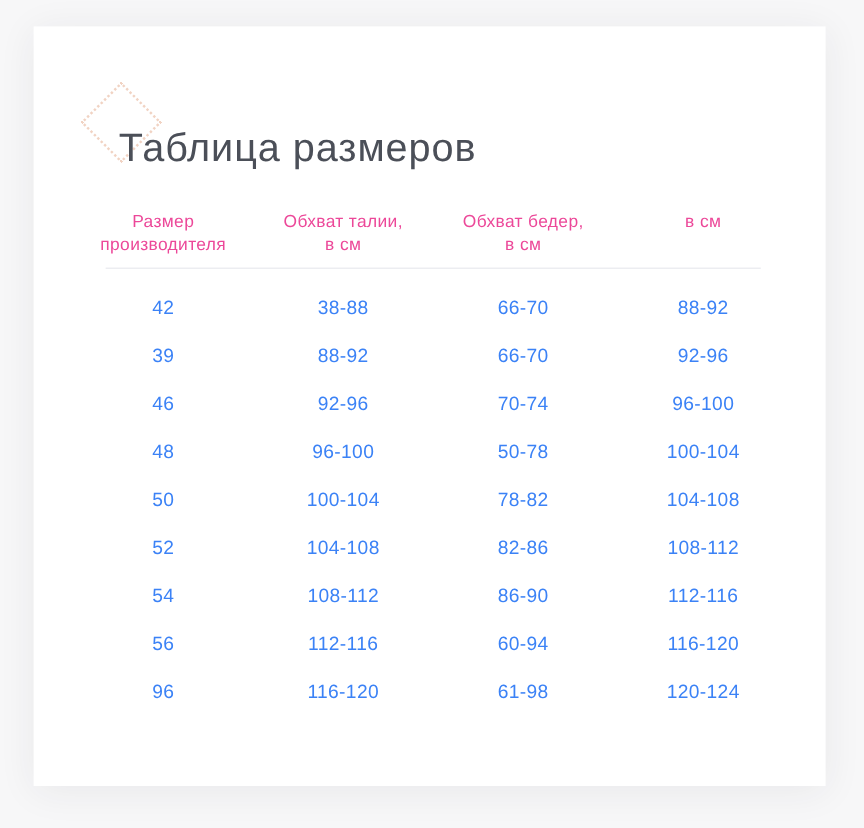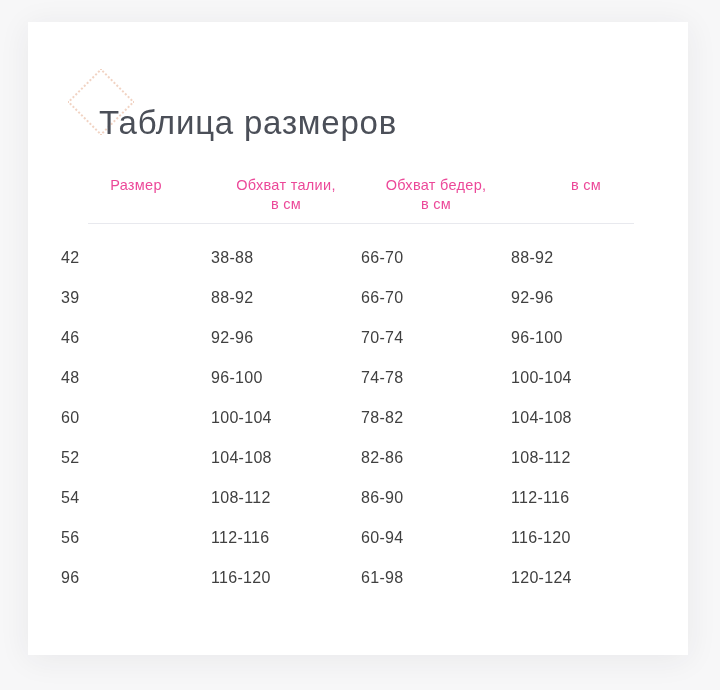--- a/index.html
+++ b/index.html
@@ -69,37 +69,38 @@
   }
   .tbody {
     display: grid;
     grid-template-columns: repeat(4, 150px);
     margin-top: 14px;
   }
   .tr { display: contents; }
   .td {
     height: 40px;
     line-height: 40px;
-    text-align: left;
-    color: #404040;
+    text-align: center;
+    color: #3b82f6;
     font-size: 16px;
     letter-spacing: 0.3px;
   }
 </style>
 </head>
 <body>
 
 <div class="card">
   <div class="diamond"></div>
   <h1 class="page-title">Таблица размеров</h1>
 
   <div class="size-table">
     <div class="thead">
       <div class="th">
         <span>Размер</span>
+        <span>производителя</span>
       </div>
       <div class="th">
         <span>Обхват талии,</span>
         <span>в см</span>
       </div>
       <div class="th">
         <span>Обхват бедер,</span>
         <span>в см</span>
       </div>
       <div class="th">
@@ -124,25 +125,25 @@
       </div>
       <div class="tr">
         <div class="td">46</div>
         <div class="td">92-96</div>
         <div class="td">70-74</div>
         <div class="td">96-100</div>
       </div>
       <div class="tr">
         <div class="td">48</div>
         <div class="td">96-100</div>
-        <div class="td">74-78</div>
+        <div class="td">50-78</div>
         <div class="td">100-104</div>
       </div>
       <div class="tr">
-        <div class="td">60</div>
+        <div class="td">50</div>
         <div class="td">100-104</div>
         <div class="td">78-82</div>
         <div class="td">104-108</div>
       </div>
       <div class="tr">
         <div class="td">52</div>
         <div class="td">104-108</div>
         <div class="td">82-86</div>
         <div class="td">108-112</div>
       </div>

